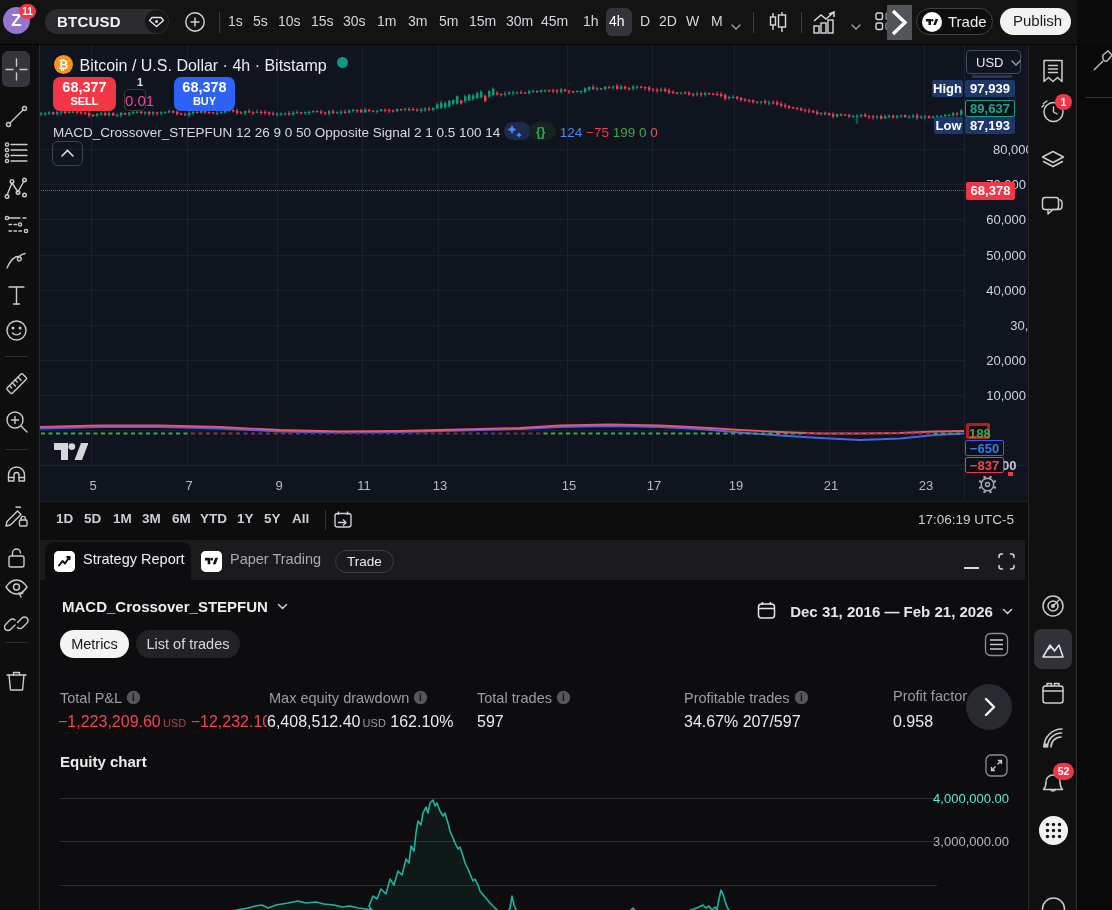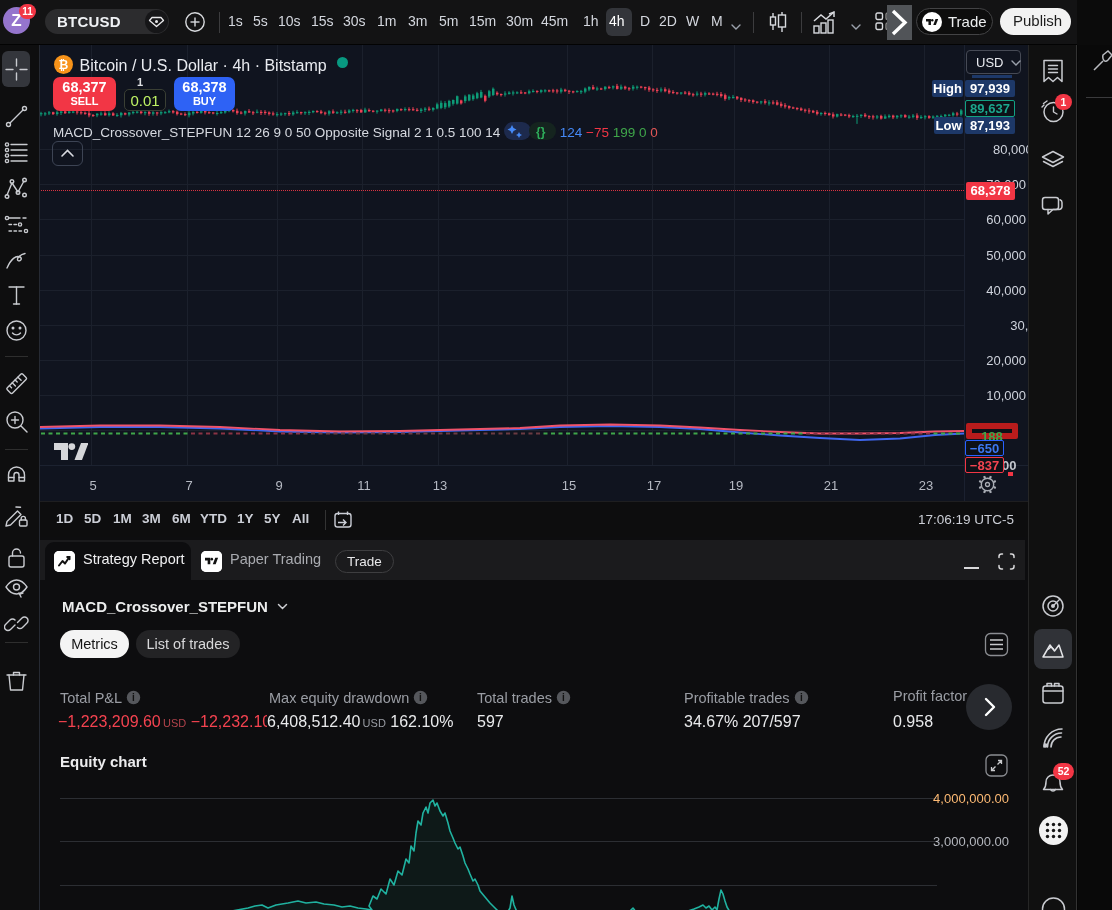--- a/index.html
+++ b/index.html
@@ -39,22 +39,22 @@
 .tsepline { left:0; top:420px; width:995px; height:1px; background:#1c2230;}
 .pricelbl { position:absolute; left:933px; width:60px; text-align:right; font-size:13px; color:#cfd3dc;}
 .timelbl { position:absolute; top:433px; font-size:13px; color:#b6bac3; }
 .plab { position:absolute; font-size:13px; font-weight:bold; color:#fff; text-align:center; }
 .hlbox { background:#1d3868; border-radius:2px; }
 #symrow { left:21px; top:7px; font-size:16px; color:#e9ebf0; white-space:nowrap;}
 #ohlcrow { position:absolute; left:327px; top:10px; font-size:13px; color:#868b96;}
 #macdrow { position:absolute; left:20px; top:74px; font-size:13.5px; color:#d6d9e0;}
 .sellbtn { left:20px; top:32px; width:63px; height:34px; background:#f23645; border-radius:7px; color:#fff; text-align:center;}
 .buybtn { left:141px; top:32px; width:61px; height:34px; background:#2e62f5; border-radius:7px; color:#fff; text-align:center;}
-.sprbox { left:91px; top:44px; width:42px; height:22px; border:1px solid #3a3f34; border-radius:5px;
-  color:#bef264; font-size:15px; text-align:center; line-height:21px; background:rgba(10,12,18,.55);}
+.sprbox { left:91px; top:44px; width:22px; height:22px; border:1px solid #3a3f34; border-radius:5px;
+  color:#ec4899; font-size:15px; text-align:center; line-height:21px; background:rgba(10,12,18,.55);}
 .collapsebtn { left:19px; top:96px; width:31px; height:25px; border:1px solid #3d4454; border-radius:6px; }
 #usdbox { left:933px; top:5px; width:55px; height:24px; border:1px solid #464a55; border-radius:4px;
   font-size:13px; color:#e9ebf0; padding:4px 0 0 9px;}
 #tvwm { left:21px; top:396px; }
 
 
 #chartbb { left:33px; top:501px; width:995px; height:36px; background:#0d0d0e; border-top:1px solid #1e1e20;}
 .rngbtn { position:absolute; top:9px; font-size:13.5px; color:#cbced6; font-weight:bold;}
 #clocktxt { position:absolute; top:10px; right:14px; font-size:13.5px; color:#cbced6;}
 
@@ -72,21 +72,21 @@
 #pillmetrics { left:27px; width:69px; background:#f4f4f4; color:#141414; }
 #pilllist { left:103px; width:104px; background:#232325; color:#d8d8da; }
 .mlabel { position:absolute; top:151px; font-size:14.5px; color:#9a9da4; }
 .mvalue { position:absolute; top:176px; font-size:16px; color:#e9eaec; }
 .usdsub { font-size:11px; color:#9a9da4; }
 .red { color:#f54350; }
 .redsub { font-size:11px; color:#b3434c; }
 #nextbtn { left:933px; top:147px; width:46px; height:46px; border-radius:50%; background:#282a2f;}
 #eqtitle { left:27px; top:216px; font-size:15px; font-weight:bold; color:#ececee;}
 .cornerbtn { position:absolute; left:951px; width:25px; height:25px; }
-#eqlbl1 { position:absolute; right:19px; top:254px; font-size:13px; color:#fdba74;}
+#eqlbl1 { position:absolute; right:19px; top:254px; font-size:13px; color:#5eead4;}
 #eqlbl2 { position:absolute; right:19px; top:297px; font-size:13px; color:#b4b7be;}
 
 
 #rsb { left:1028px; top:45px; width:49px; height:865px; background:#101010;
   border-left:1px solid #262626; border-right:1px solid #333; }
 .rico { position:absolute; left:11px; width:26px; height:26px;}
 .ribadge { position:absolute; border-radius:9px; background:#f23645; color:#fff; font-weight:bold;
   text-align:center; }
 #ricohl { left:5px; top:584px; width:38px; height:40px; background:#303237; border-radius:8px;}
 #appscirc { left:10px; top:771px; width:29px; height:29px; border-radius:50%; background:#f2f2f2;}
@@ -736,21 +736,21 @@
 <div class="timelbl" style="left:788px;width:20px;text-align:center;">21</div>
 <div class="timelbl" style="left:883px;width:20px;text-align:center;">23</div>
 
     <div class="abs plab hlbox" style="left:899px;top:35px;width:31px;height:17px;line-height:17px;">High</div>
     <div class="abs plab hlbox" style="left:932px;top:35px;width:50px;height:17px;line-height:17px;">97,939</div>
     <div class="abs plab" style="left:932px;top:55px;width:50px;height:17px;line-height:16px;background:#0d1117;border:1px solid #12a183;color:#1ca78d;border-radius:2px;">89,637</div>
     <div class="abs plab hlbox" style="left:901px;top:72px;width:29px;height:17px;line-height:17px;">Low</div>
     <div class="abs plab hlbox" style="left:932px;top:72px;width:50px;height:17px;line-height:17px;">87,193</div>
     <div class="abs plab" style="left:933px;top:137px;width:49px;height:18px;line-height:18px;background:#f23645;border-radius:2px;">68,378</div>
     <div class="abs" style="left:939px;top:30px;width:40px;height:3px;background:#1d3868;"></div>
-    <div class="abs plab" style="left:933px;top:378px;width:52px;height:16px;line-height:15px;border:6px solid #b91c1c;color:#3fa64a;border-radius:2px;background:#0d1117;">188</div>
+    <div class="abs plab" style="left:933px;top:378px;width:24px;height:16px;line-height:15px;border:3px solid #b91c1c;color:#3fa64a;border-radius:2px;background:#0d1117;">188</div>
     <div class="abs plab" style="left:932px;top:395px;width:39px;height:16px;line-height:15px;border:1px solid #2962ff;color:#3b78f0;border-radius:2px;background:#0d1117;">−650</div>
     <div class="abs" style="left:969px;top:413px;font-size:13px;font-weight:bold;color:#c3c6cd;">00</div>
     <div class="abs plab" style="left:932px;top:412px;width:39px;height:16px;line-height:15px;border:1px solid #f23645;color:#f24450;border-radius:2px;background:#0d1117;">−837</div>
 
     <div id="symrow" class="abs"><svg style="position:relative;top:3px;" width="19" height="19" viewBox="0 0 19 19">
           <circle cx="9.5" cy="9.5" r="9.5" fill="#f7931a"></circle>
           <text x="9.5" y="14" font-size="12" font-weight="bold" fill="#fff" text-anchor="middle">₿</text>
         </svg> <span style="position:relative;left:2px;">Bitcoin / U.S. Dollar · 4h · Bitstamp</span></div>
     <div class="abs" style="left:304px;top:12px;width:11px;height:11px;border-radius:50%;background:#089981;"></div>
     <div id="macdrow">MACD_Crossover_STEPFUN 12 26 9 0 50 Opposite Signal 2 1 0.5 100 14 <span style="display:inline-block;width:52px;position:relative;top:3px;"><svg width="52" height="18" viewBox="0 0 52 18">
@@ -834,20 +834,28 @@
             <path d="M20.5,19 l6.5,-17 h7.5 l-6.5,17 z" fill="#111"></path>
           </g>
         </svg></div>
     <div class="tabtxt" style="left:197px;color:#a9abb0;">Paper Trading</div>
     <div id="tradeoutline" class="abs">Trade</div>
     <div class="abs" style="left:931px;top:30px;width:15px;height:2px;background:#d8d8da;"></div>
       <div class="abs" style="left:964px;top:15px;"><svg width="19" height="19" viewBox="0 0 19 19">
           <path d="M5.5,2 h-1 a2.5,2.5 0 0 0 -2.5,2.5 v1 M13.5,2 h1 a2.5,2.5 0 0 1 2.5,2.5 v1 M5.5,17 h-1 a2.5,2.5 0 0 1 -2.5,-2.5 v-1 M13.5,17 h1 a2.5,2.5 0 0 0 2.5,-2.5 v-1" fill="none" stroke="#d8d8da" stroke-width="1.5" stroke-linecap="round"></path>
         </svg></div>
     <div id="strattitle" class="abs">MACD_Crossover_STEPFUN <span style="position:relative;top:-2px;left:5px;"><svg width="11" height="7" viewBox="0 0 11 7">
+            <path d="M1.5,1.5 l4,4 4,-4" fill="none" stroke="#cdced2" stroke-width="1.5" stroke-linecap="round"></path>
+          </svg></span></div>
+    <div id="daterange"><svg style="position:relative;top:3px;margin-right:10px;" width="19" height="19" viewBox="0 0 19 19">
+          <rect x="1.5" y="3" width="16" height="14" rx="3" fill="none" stroke="#e4e5e7" stroke-width="1.5"></rect>
+          <line x1="1.5" y1="7.5" x2="17.5" y2="7.5" stroke="#e4e5e7" stroke-width="1.5"></line>
+          <line x1="5.5" y1="1" x2="5.5" y2="4" stroke="#e4e5e7" stroke-width="1.5"></line>
+          <line x1="13.5" y1="1" x2="13.5" y2="4" stroke="#e4e5e7" stroke-width="1.5"></line>
+        </svg> Dec 31, 2016 — Feb 21, 2026 <span style="position:relative;top:-2px;left:5px;"><svg width="11" height="7" viewBox="0 0 11 7">
             <path d="M1.5,1.5 l4,4 4,-4" fill="none" stroke="#cdced2" stroke-width="1.5" stroke-linecap="round"></path>
           </svg></span></div>
     <div id="pillmetrics" class="pill">Metrics</div>
     <div id="pilllist" class="pill">List of trades</div>
     <div class="abs" style="left:950px;top:95px;"><svg width="27" height="25" viewBox="0 0 27 25">
           <rect x="2.5" y="1.5" width="22" height="22" rx="5" fill="none" stroke="#8b8d92" stroke-width="1.3"></rect>
           <line x1="7" y1="8" x2="20" y2="8" stroke="#c9cacd" stroke-width="1.5"></line>
           <line x1="7" y1="12.5" x2="20" y2="12.5" stroke="#c9cacd" stroke-width="1.5"></line>
           <line x1="7" y1="17" x2="20" y2="17" stroke="#c9cacd" stroke-width="1.5"></line>
         </svg></div>

